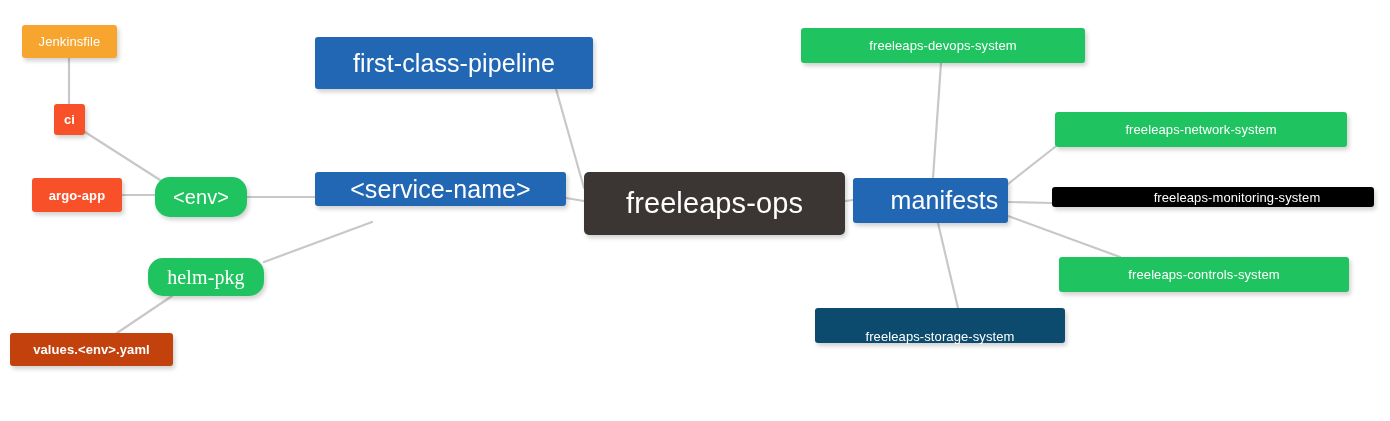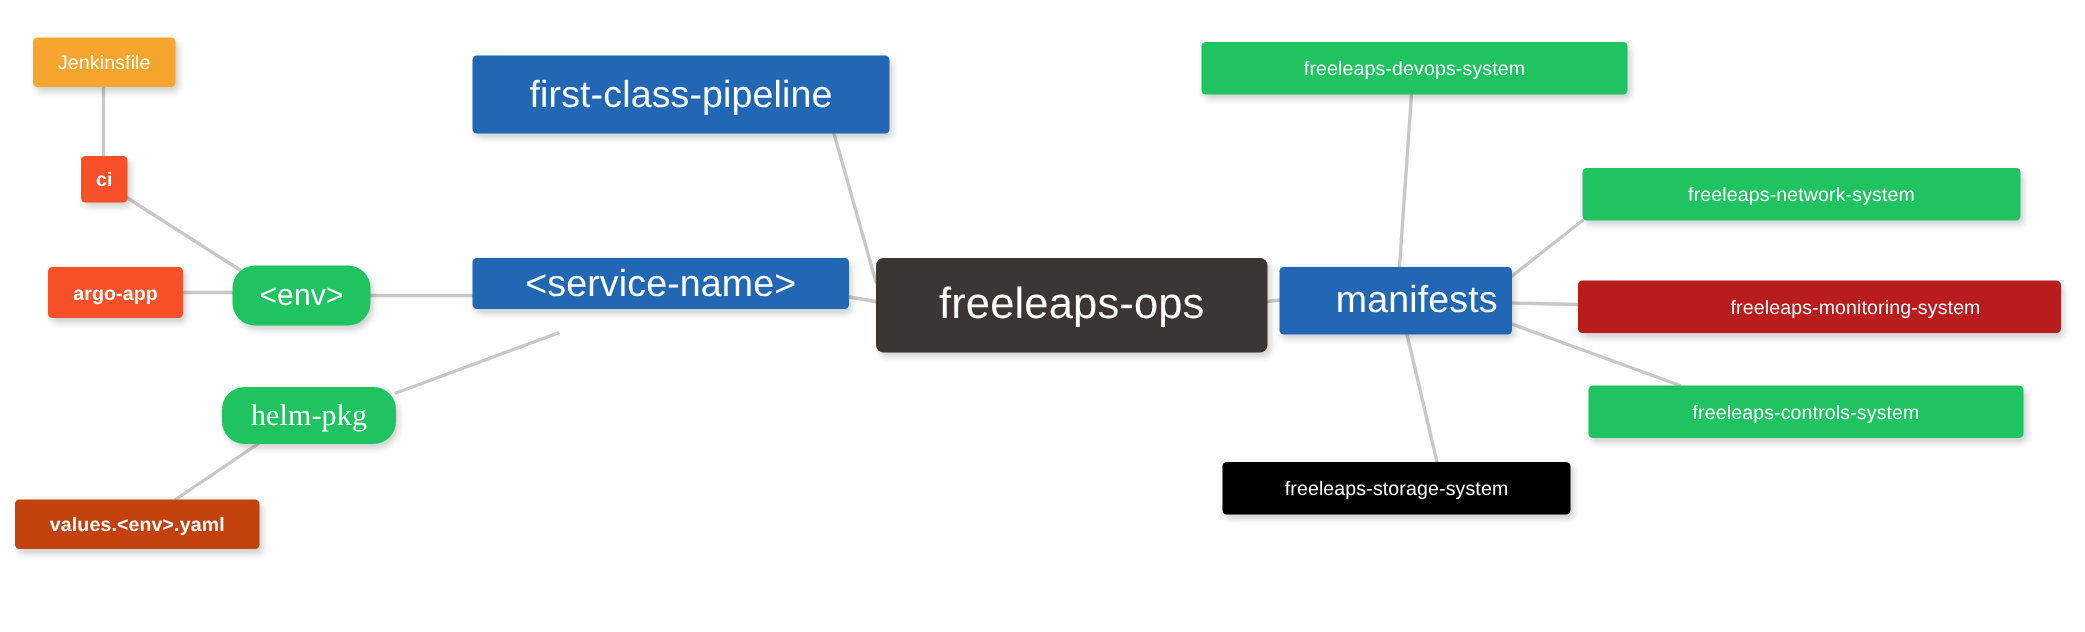--- a/index.html
+++ b/index.html
@@ -121,23 +121,23 @@
       </div>
       <div class="node node-red lvl4" style="left: 10px; top: 333px; width: 163px; height: 33px; background: #c2410c;">
         <span>values.&lt;env&gt;.yaml</span>
       </div>
       <div class="node node-green lvl3" style="left: 801px; top: 28px; width: 284px; height: 35px; background: rgb(31, 195, 95);">
         <span>freeleaps-devops-system</span>
       </div>
       <div class="node node-green lvl3" style="left: 1055px; top: 112px; width: 292px; height: 35px; background: rgb(31, 195, 95);">
         <span>freeleaps-network-system</span>
       </div>
-      <div class="node node-green lvl3" style="left: 1052px; top: 187px; width: 322px; height: 35px; background: #b91c1c; padding-left: 48px;">
+      <div class="node node-green lvl3" style="left: 1052px; top: 187px; width: 322px; height: 20px; background: #000000; padding-left: 48px;">
         <span>freeleaps-monitoring-system</span>
       </div>
       <div class="node node-green lvl3" style="left: 1059px; top: 257px; width: 290px; height: 35px; background: rgb(31, 195, 95);">
         <span>freeleaps-controls-system</span>
       </div>
-      <div class="node node-green lvl3" style="left: 815px; top: 308px; width: 232px; height: 35px; background: #000000;">
+      <div class="node node-green lvl3" style="left: 815px; top: 308px; width: 250px; height: 35px; background: #0c4a6e; align-items: flex-end;">
         <span>freeleaps-storage-system</span>
       </div>
     </div>
 </div>
 
 </body></html>

